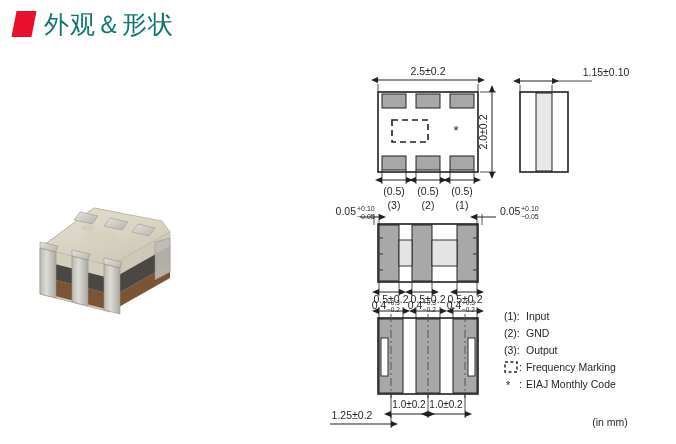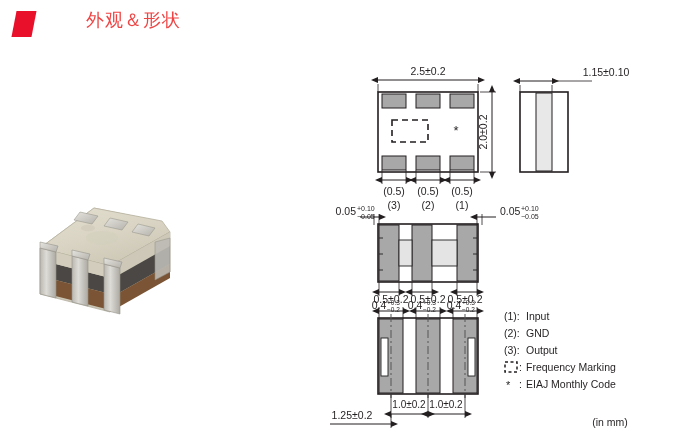--- a/index.html
+++ b/index.html
@@ -25,25 +25,24 @@
   #header-marker {
     position: absolute;
     left: 14px; top: 11px;
     width: 20px; height: 26px;
     background: #e8102a;
     transform: skewX(-11deg);
   }
   #header-title {
     position: absolute;
     left: 44px; top: 8px;
-    font-size: 18px;
+    font-size: 25px;
     letter-spacing: 1px;
-    color: #ef4444;
+    color: #0f766e;
     white-space: nowrap;
-    margin-left: 42px;
   }
 
   
   #photo-wrap {
     position: absolute;
     left: 22px; top: 160px;
     width: 215px; height: 170px;
   }
   #photo-svg { display: block; }
 

